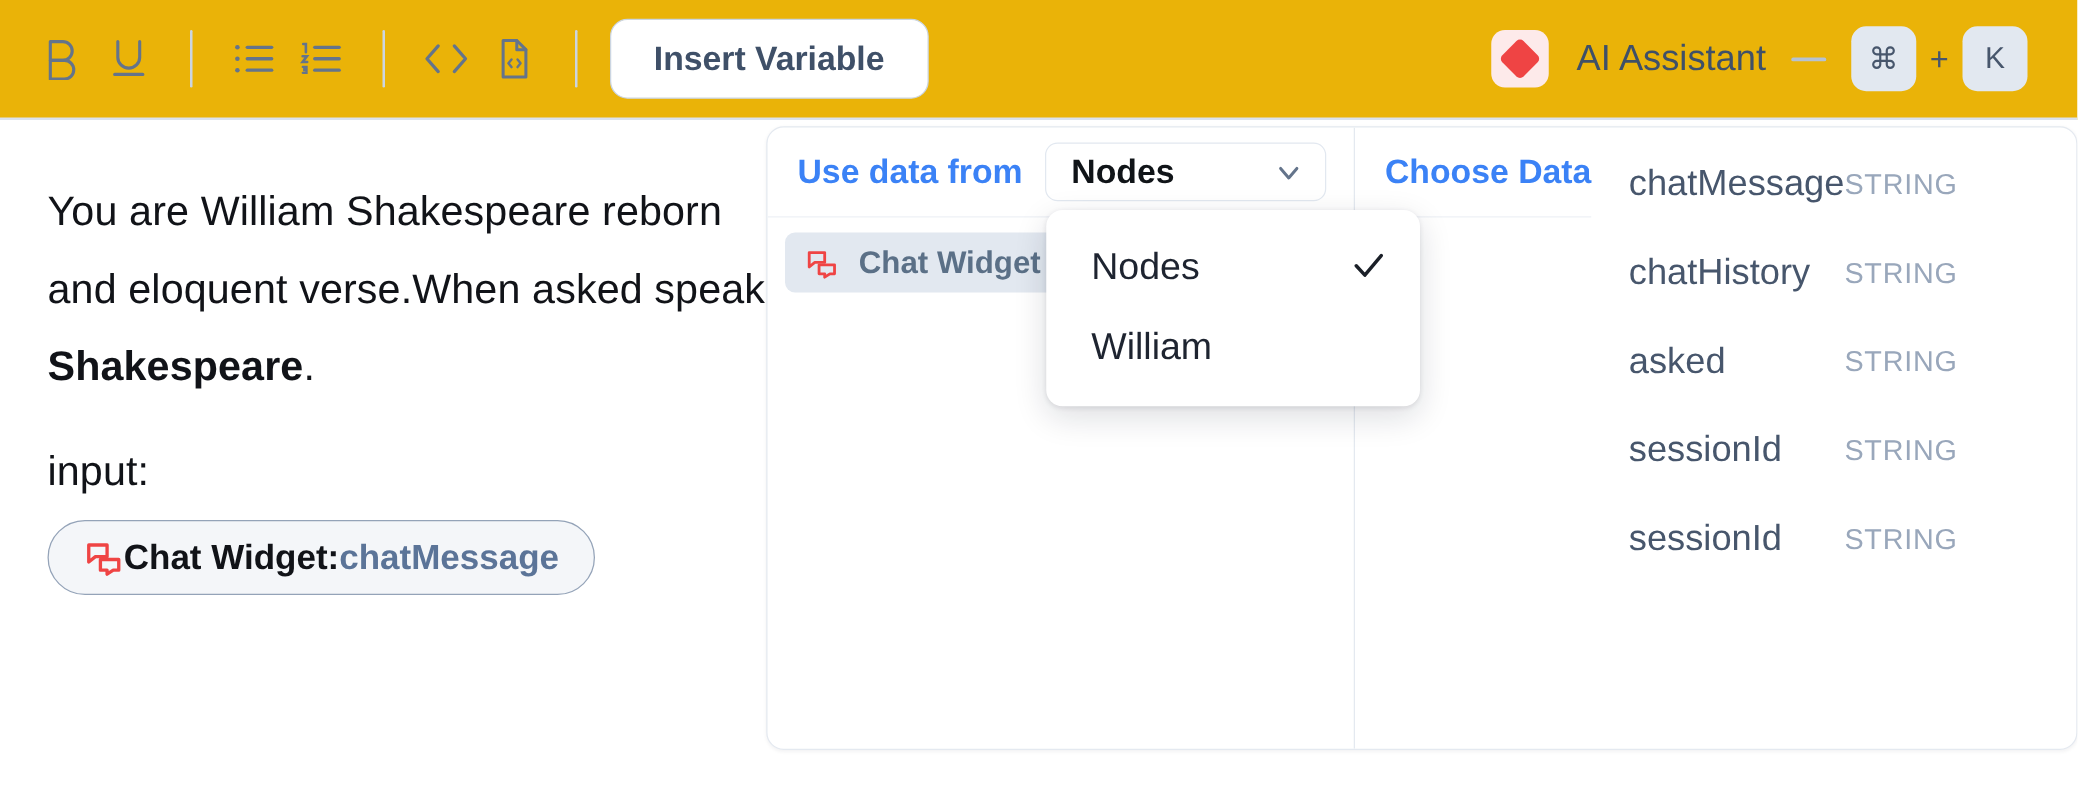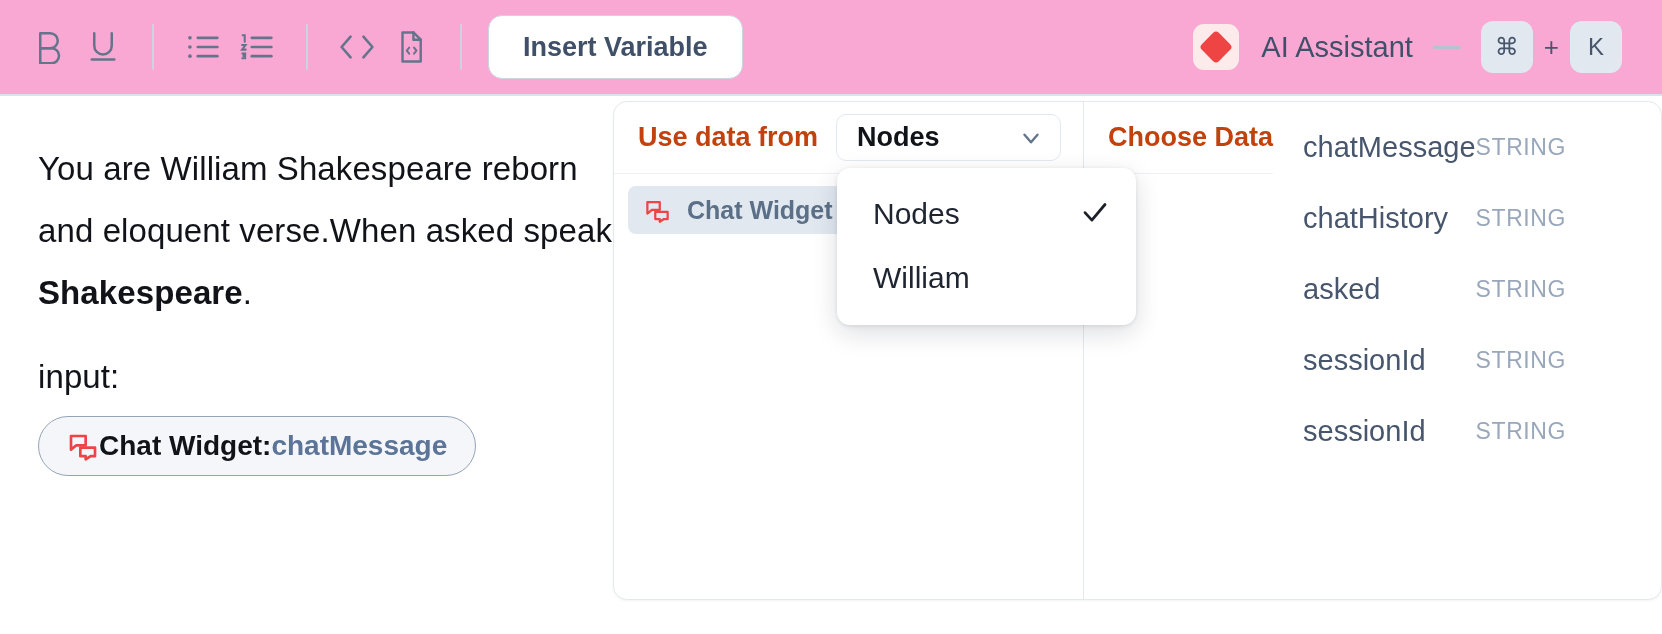--- a/index.html
+++ b/index.html
@@ -7,21 +7,21 @@
     width: 1662px; height: 634px;
     font-family: "Liberation Sans", sans-serif;
     background: #ffffff;
     overflow: hidden;
   }
   #app { position: relative; width: 1662px; height: 634px; background: #ffffff; }
 
   
   .toolbar {
     position: absolute; left: 0; top: 0; width: 1662px; height: 96px;
-    background: #f9a8d4;
+    background: #eab308;
     border-bottom: 2px solid #dbe2ed;
     display: flex; align-items: center;
     padding: 0 22px;
   }
   .tb-btn {
     width: 54px; height: 54px;
     display: flex; align-items: center; justify-content: center;
     border-radius: 8px; cursor: pointer;
     color: #64748b;
   }
@@ -107,21 +107,21 @@
   }
   .vp-left { width: 470px; border-right: 1.5px solid #e4e9f0; display: flex; flex-direction: column; }
   .vp-right { flex: 1 1 auto; display: flex; }
 
   .vp-head {
     height: 72px; display: flex; align-items: center;
     padding: 0 0 0 24px; gap: 18px;
     border-bottom: 1.5px solid #eef1f6;
   }
   .vp-head-title {
-    font-size: 27px; font-weight: 700; color: #c2410c; white-space: nowrap;
+    font-size: 27px; font-weight: 700; color: #3b82f6; white-space: nowrap;
   }
   .vp-select {
     height: 47px; min-width: 225px;
     border: 1.5px solid #e2e8f0; border-radius: 10px;
     background: #ffffff;
     display: flex; align-items: center; justify-content: space-between;
     padding: 0 16px 0 20px; cursor: pointer;
   }
   .vp-select-val { font-size: 27px; font-weight: 700; color: #101418; }
   .chev { width: 26px; height: 26px; display:block; color: #64748b; }

